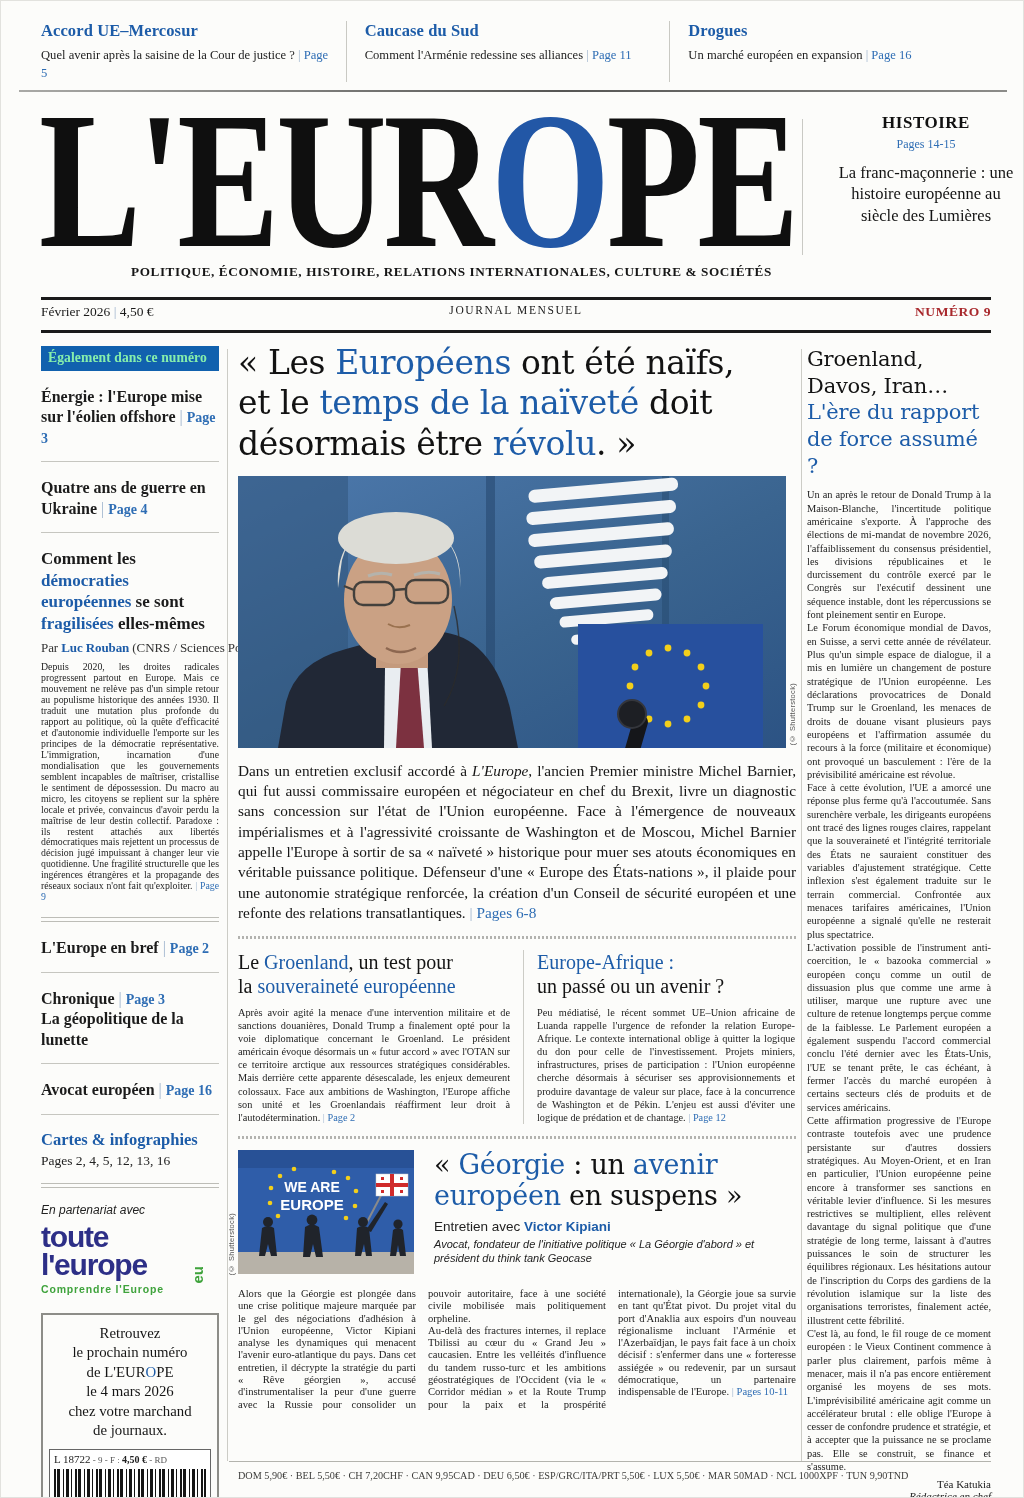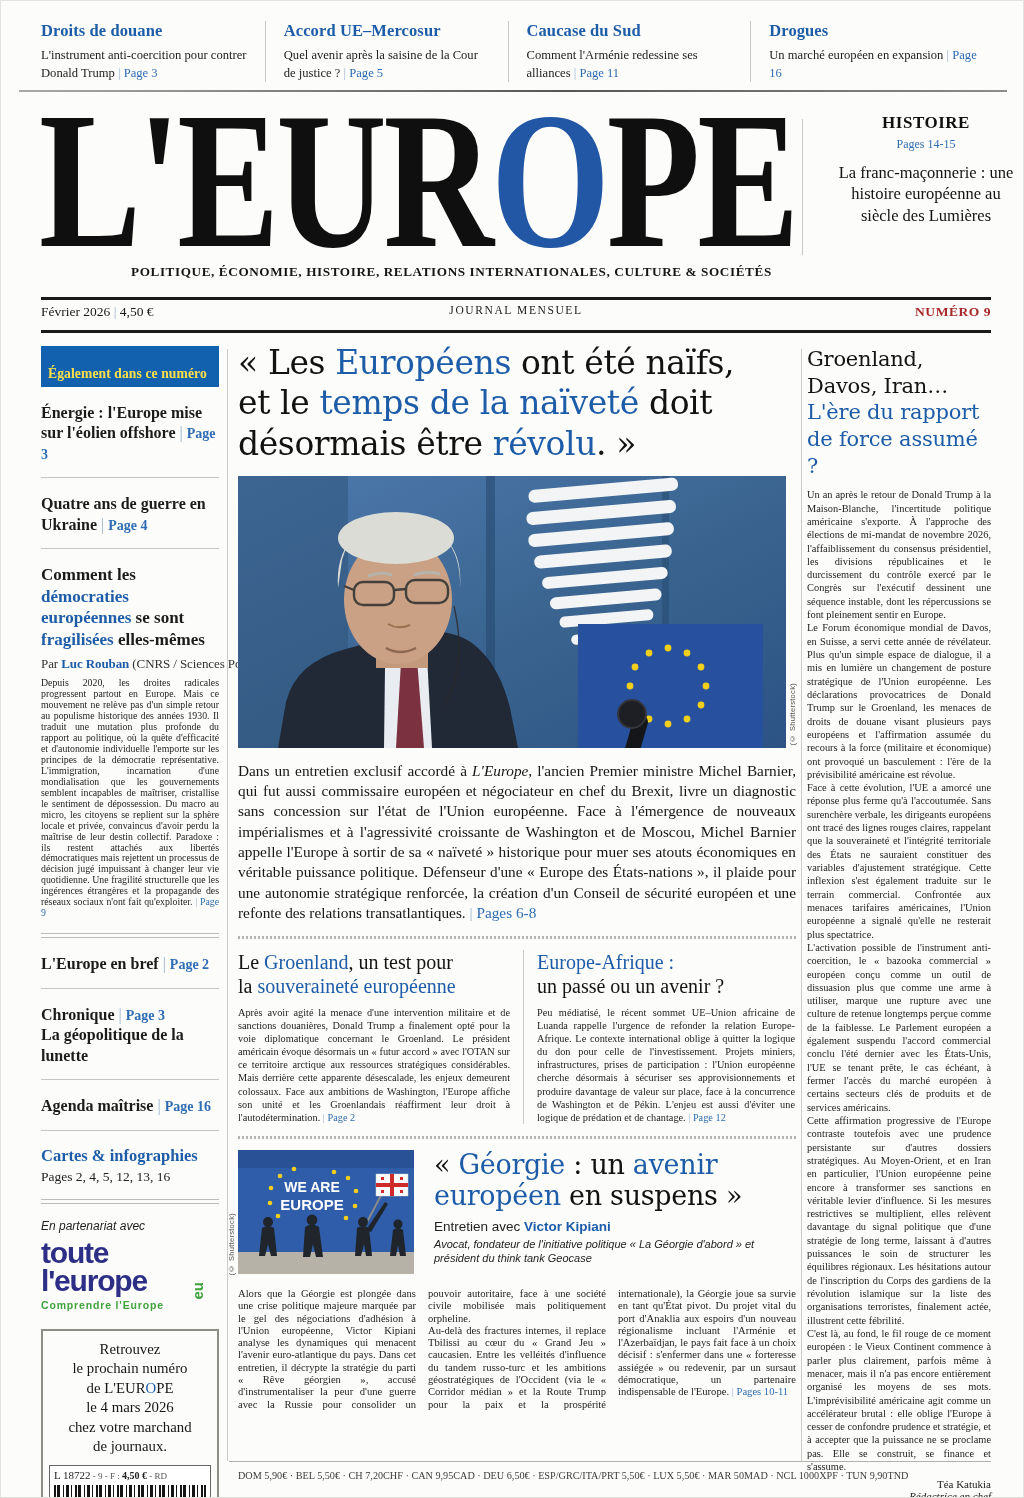--- a/index.html
+++ b/index.html
@@ -42,22 +42,22 @@
   .ib-center{position:absolute;left:0;width:100%;text-align:center;font-size:11.5px;letter-spacing:.14em;}
   .ib-right{position:absolute;right:0;color:#a8282c;font-weight:700;letter-spacing:.04em;}
 
   
   .vrule{position:absolute;top:348px;width:1px;height:1112px;background:#ccccc6;}
   .vrule-left{left:226px;}
   .vrule-right{left:800px;}
 
   
   .sidebar{position:absolute;left:40px;top:345px;width:178px;}
-  .also-box{background:#1161ae;color:#fde047;font-size:13.6px;font-weight:700;
-            padding:20px 7px 5px;letter-spacing:.1px;}
+  .also-box{background:#1161ae;color:#86efac;font-size:13.6px;font-weight:700;
+            padding:4px 7px 5px;letter-spacing:.1px;}
   .sb-item{margin-top:16px;font-size:16px;line-height:1.28;font-weight:700;color:#1b1b1b;}
   .sb-item .plink{font-weight:700;font-size:14px;}
   .sb-sep{border-top:1px solid #c6c6c0;margin:13px 0 0;}
   .sb-dsep{border-top:1px solid #bdbdb7;border-bottom:1px solid #bdbdb7;height:3px;margin:14px 0 0;}
   .feature-head{margin-top:15px;font-size:17px;line-height:1.26;font-weight:700;color:#1b1b1b;}
   .byline{margin-top:6px;font-size:13px;color:#333;letter-spacing:-.1px;white-space:nowrap;}
   .byline .name{color:#1d5ca8;font-weight:700;}
   .sb-body{margin-top:6px;font-size:9.8px;line-height:1.12;text-align:justify;color:#1d1d1d;}
   .cartes-title{margin-top:15px;font-size:16.5px;font-weight:700;color:#1d5ca8;}
   .cartes-pages{margin-top:3px;font-size:13.5px;color:#222;}
@@ -127,24 +127,20 @@
   .bottom-rule{position:absolute;left:228px;top:1460px;width:762px;border-top:1px solid #b3b3ad;}
   .prices{position:absolute;left:237px;top:1469px;font-size:10.2px;color:#3c3c3a;white-space:nowrap;}
 </style>
 </head>
 <body>
 
 <div class="page">
 
   <header class="teasers">
     <div class="teaser">
-      <h3>Droits de douane</h3>
-      <p><span>L'instrument anti-coercition pour contrer Donald Trump</span><span class="pipe"> | </span><span class="plink">Page 3</span></p>
-    </div>
-    <div class="teaser">
       <h3>Accord UE–Mercosur</h3>
       <p><span>Quel avenir après la saisine de la Cour de justice ?</span><span class="pipe"> | </span><span class="plink">Page 5</span></p>
     </div>
     <div class="teaser">
       <h3>Caucase du Sud</h3>
       <p><span>Comment l'Arménie redessine ses alliances</span><span class="pipe"> | </span><span class="plink">Page 11</span></p>
     </div>
     <div class="teaser">
       <h3>Drogues</h3>
       <p><span>Un marché européen en expansion</span><span class="pipe"> | </span><span class="plink">Page 16</span></p>
@@ -187,21 +183,21 @@
     <div class="byline"><span>Par </span><span class="name">Luc Rouban</span><span> (CNRS / Sciences Po Paris)</span></div>
     <div class="sb-body"><span>Depuis 2020, les droites radicales progressent partout en Europe. Mais ce mouvement ne relève pas d'un simple retour au populisme historique des années 1930. Il traduit une mutation plus profonde du rapport au politique, où la quête d'efficacité et d'autonomie individuelle l'emporte sur les principes de la démocratie représentative. L'immigration, incarnation d'une mondialisation que les gouvernements semblent incapables de maîtriser, cristallise le sentiment de dépossession. Du macro au micro, les citoyens se replient sur la sphère locale et privée, convaincus d'avoir perdu la maîtrise de leur destin collectif. Paradoxe : ils restent attachés aux libertés démocratiques mais rejettent un processus de décision jugé impuissant à changer leur vie quotidienne. Une fragilité structurelle que les ingérences étrangères et la propagande des réseaux sociaux n'ont fait qu'exploiter.</span><span class="pipe"> | </span><span class="plink">Page 9</span></div>
     <div class="sb-dsep"></div>
 
     <div class="sb-item"><span>L'Europe en bref</span><span class="pipe"> | </span><span class="plink">Page 2</span></div>
     <div class="sb-sep"></div>
 
     <div class="sb-item"><span>Chronique</span><span class="pipe"> | </span><span class="plink">Page 3</span><br><span>La géopolitique de la lunette</span></div>
     <div class="sb-sep"></div>
 
-    <div class="sb-item"><span>Agenda maîtrise</span><span class="pipe"> | </span><span class="plink">Page 16</span></div>
+    <div class="sb-item"><span>Avocat européen</span><span class="pipe"> | </span><span class="plink">Page 16</span></div>
     <div class="sb-sep"></div>
 
     <div class="cartes-title">Cartes &amp; infographies</div>
     <div class="cartes-pages">Pages 2, 4, 5, 12, 13, 16</div>
     <div class="sb-dsep"></div>
 
     <div class="partner">
       <div class="partner-label">En partenariat avec</div>
       <div class="tle-logo">
         <span>toute</span><br>

